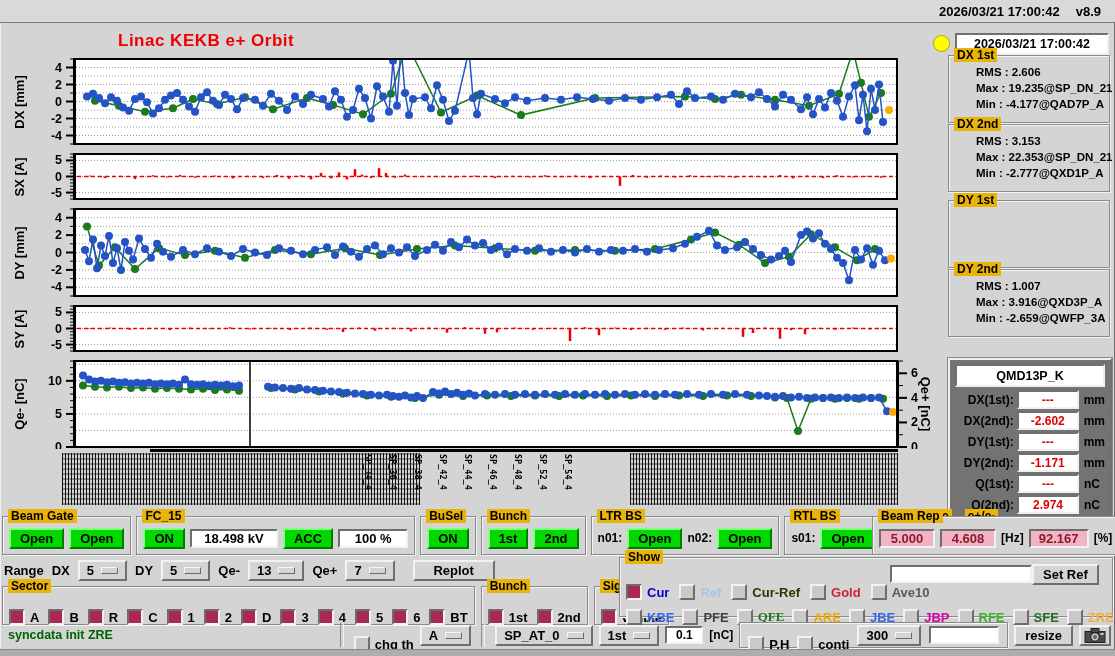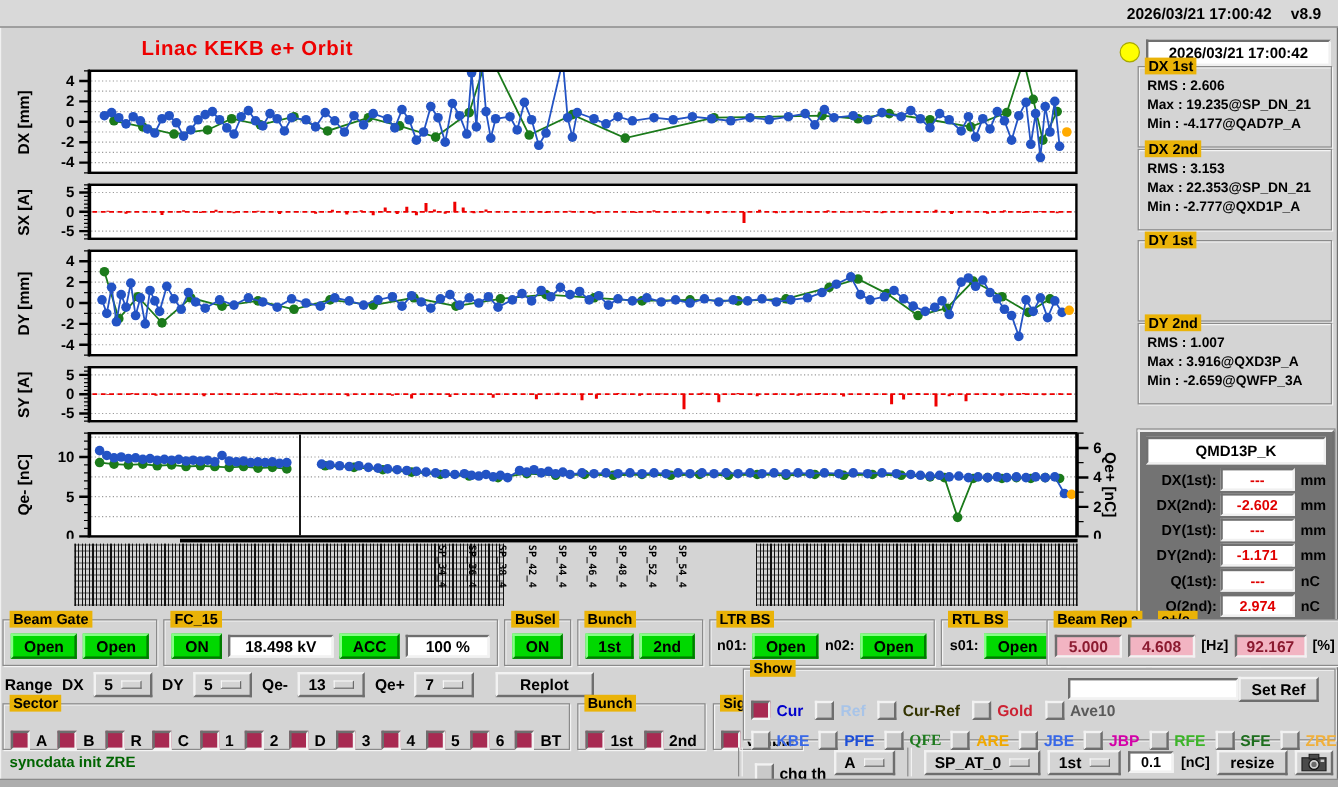--- a/index.html
+++ b/index.html
@@ -29,21 +29,21 @@
         repeating-linear-gradient(0deg,rgba(0,0,0,.35) 0 2px,rgba(0,0,0,0) 2px 5px);}
   .bandlbl{position:absolute;top:2px;writing-mode:vertical-rl;font-family:"DejaVu Sans Mono",monospace;
        font-size:8.5px;font-weight:bold;letter-spacing:0;}
   .underline{position:absolute;left:150px;top:449px;width:748px;height:3px;background:#000;}
   
   .grp{position:absolute;background:#d4d4d4;border:1px solid #8a8a8a;
        box-shadow:inset 1px 1px 0 #f4f4f4, 1px 1px 0 #f4f4f4;}
   .grp>.glab{position:absolute;top:-8px;left:5px;background:#eab308;padding:0 3px;font-size:12px;line-height:14px;}
   .statgrp{left:948px;width:160px;height:66px;}
   .statline{padding-left:7px;font-size:11.5px;line-height:16px;white-space:nowrap;}
-  .statgrp .inner{padding-top:8px;}
+  .statgrp .inner{padding-top:8px;margin-left:20px;}
   
   .monitor{position:absolute;left:948px;top:358px;width:160px;height:158px;background:#737373;
        border:2px solid;border-color:#f0f0f0 #707070 #707070 #f0f0f0;
        box-shadow:0 0 0 1px #8a8a8a;}
   .mon-title{margin:4px 5px 2px 5px;height:19px;background:#fff;border:2px solid;
        border-color:#707070 #f0f0f0 #f0f0f0 #707070;display:flex;align-items:center;justify-content:center;font-size:12.5px;}
   .mon-row{display:flex;align-items:center;height:21px;padding:0 5px;}
   .mon-lbl{width:59px;text-align:right;font-size:12px;}
   .mon-val{width:58px;height:15px;margin-left:3px;background:#fff;border:2px solid;
        border-color:#707070 #f0f0f0 #f0f0f0 #707070;color:#e00000;font-size:12px;
@@ -1080,21 +1080,21 @@
       </div>
     <input class="fld" style="position: absolute; left: 270px; top: 7px; width: 130px; height: 14px; font-weight: bold;" value="">
     <span class="btn" style="position:absolute;left:412px;top:6px">Set Ref</span>
     <div class="row" style="left:6px;top:33px;gap:8px;position:absolute" id="show-row2">
         <span class="ckitem">
           <span class="ck"></span>
           <span style="color: rgb(56, 104, 232);">KBE</span>
         </span>
         <span class="ckitem">
           <span class="ck"></span>
-          <span style="color: #1d4ed8;">PFE</span>
+          <span style="color: #404040;">PFE</span>
         </span>
         <span class="ckitem">
           <span class="ck"></span>
           <span style="color: rgb(30, 122, 30); font-family: Liberation Serif, serif;">QFE</span>
         </span>
         <span class="ckitem">
           <span class="ck"></span>
           <span style="color: rgb(240, 168, 0);">ARE</span>
         </span>
         <span class="ckitem">
@@ -1135,20 +1135,35 @@
     <span class="dd">
         <span>SP_AT_0</span>
         <span class="ddbar"></span>
       </span>
     <span class="dd">
         <span>1st</span>
         <span class="ddbar"></span>
       </span>
     <span class="fld" style="min-width:26px;font-size:12px">0.1</span>
     <span style="font-size:12px">[nC]</span>
+    <div class="grp" style="position:relative;display:flex;align-items:center;gap:8px;padding:2px 8px;height:20px">
+      <span class="ckitem">
+          <span class="ck"></span>
+          <span>P.H</span>
+        </span>
+      <span class="ckitem">
+          <span class="ck"></span>
+          <span>conti</span>
+        </span>
+      <span class="dd">
+          <span>300</span>
+          <span class="ddbar"></span>
+        </span>
+      <input class="fld" style="width: 58px; height: 14px; font-weight: bold;" value="">
+    </div>
     <span class="btn">resize</span>
     <span class="btn" style="padding:1px 3px">
         <svg width="22" height="15">
           <rect x="1" y="3.5" width="20" height="11" fill="#4a4a4a" stroke="#222"></rect>
           <rect x="7" y="0.5" width="8" height="4" fill="#4a4a4a" stroke="#222"></rect>
           <circle cx="11" cy="9" r="4.2" fill="#cfcfcf" stroke="#111"></circle>
           <circle cx="11" cy="9" r="2.2" fill="#6a6a6a"></circle>
           <rect x="16.5" y="5" width="3" height="2" fill="#cfcfcf"></rect>
         </svg>
       </span>

